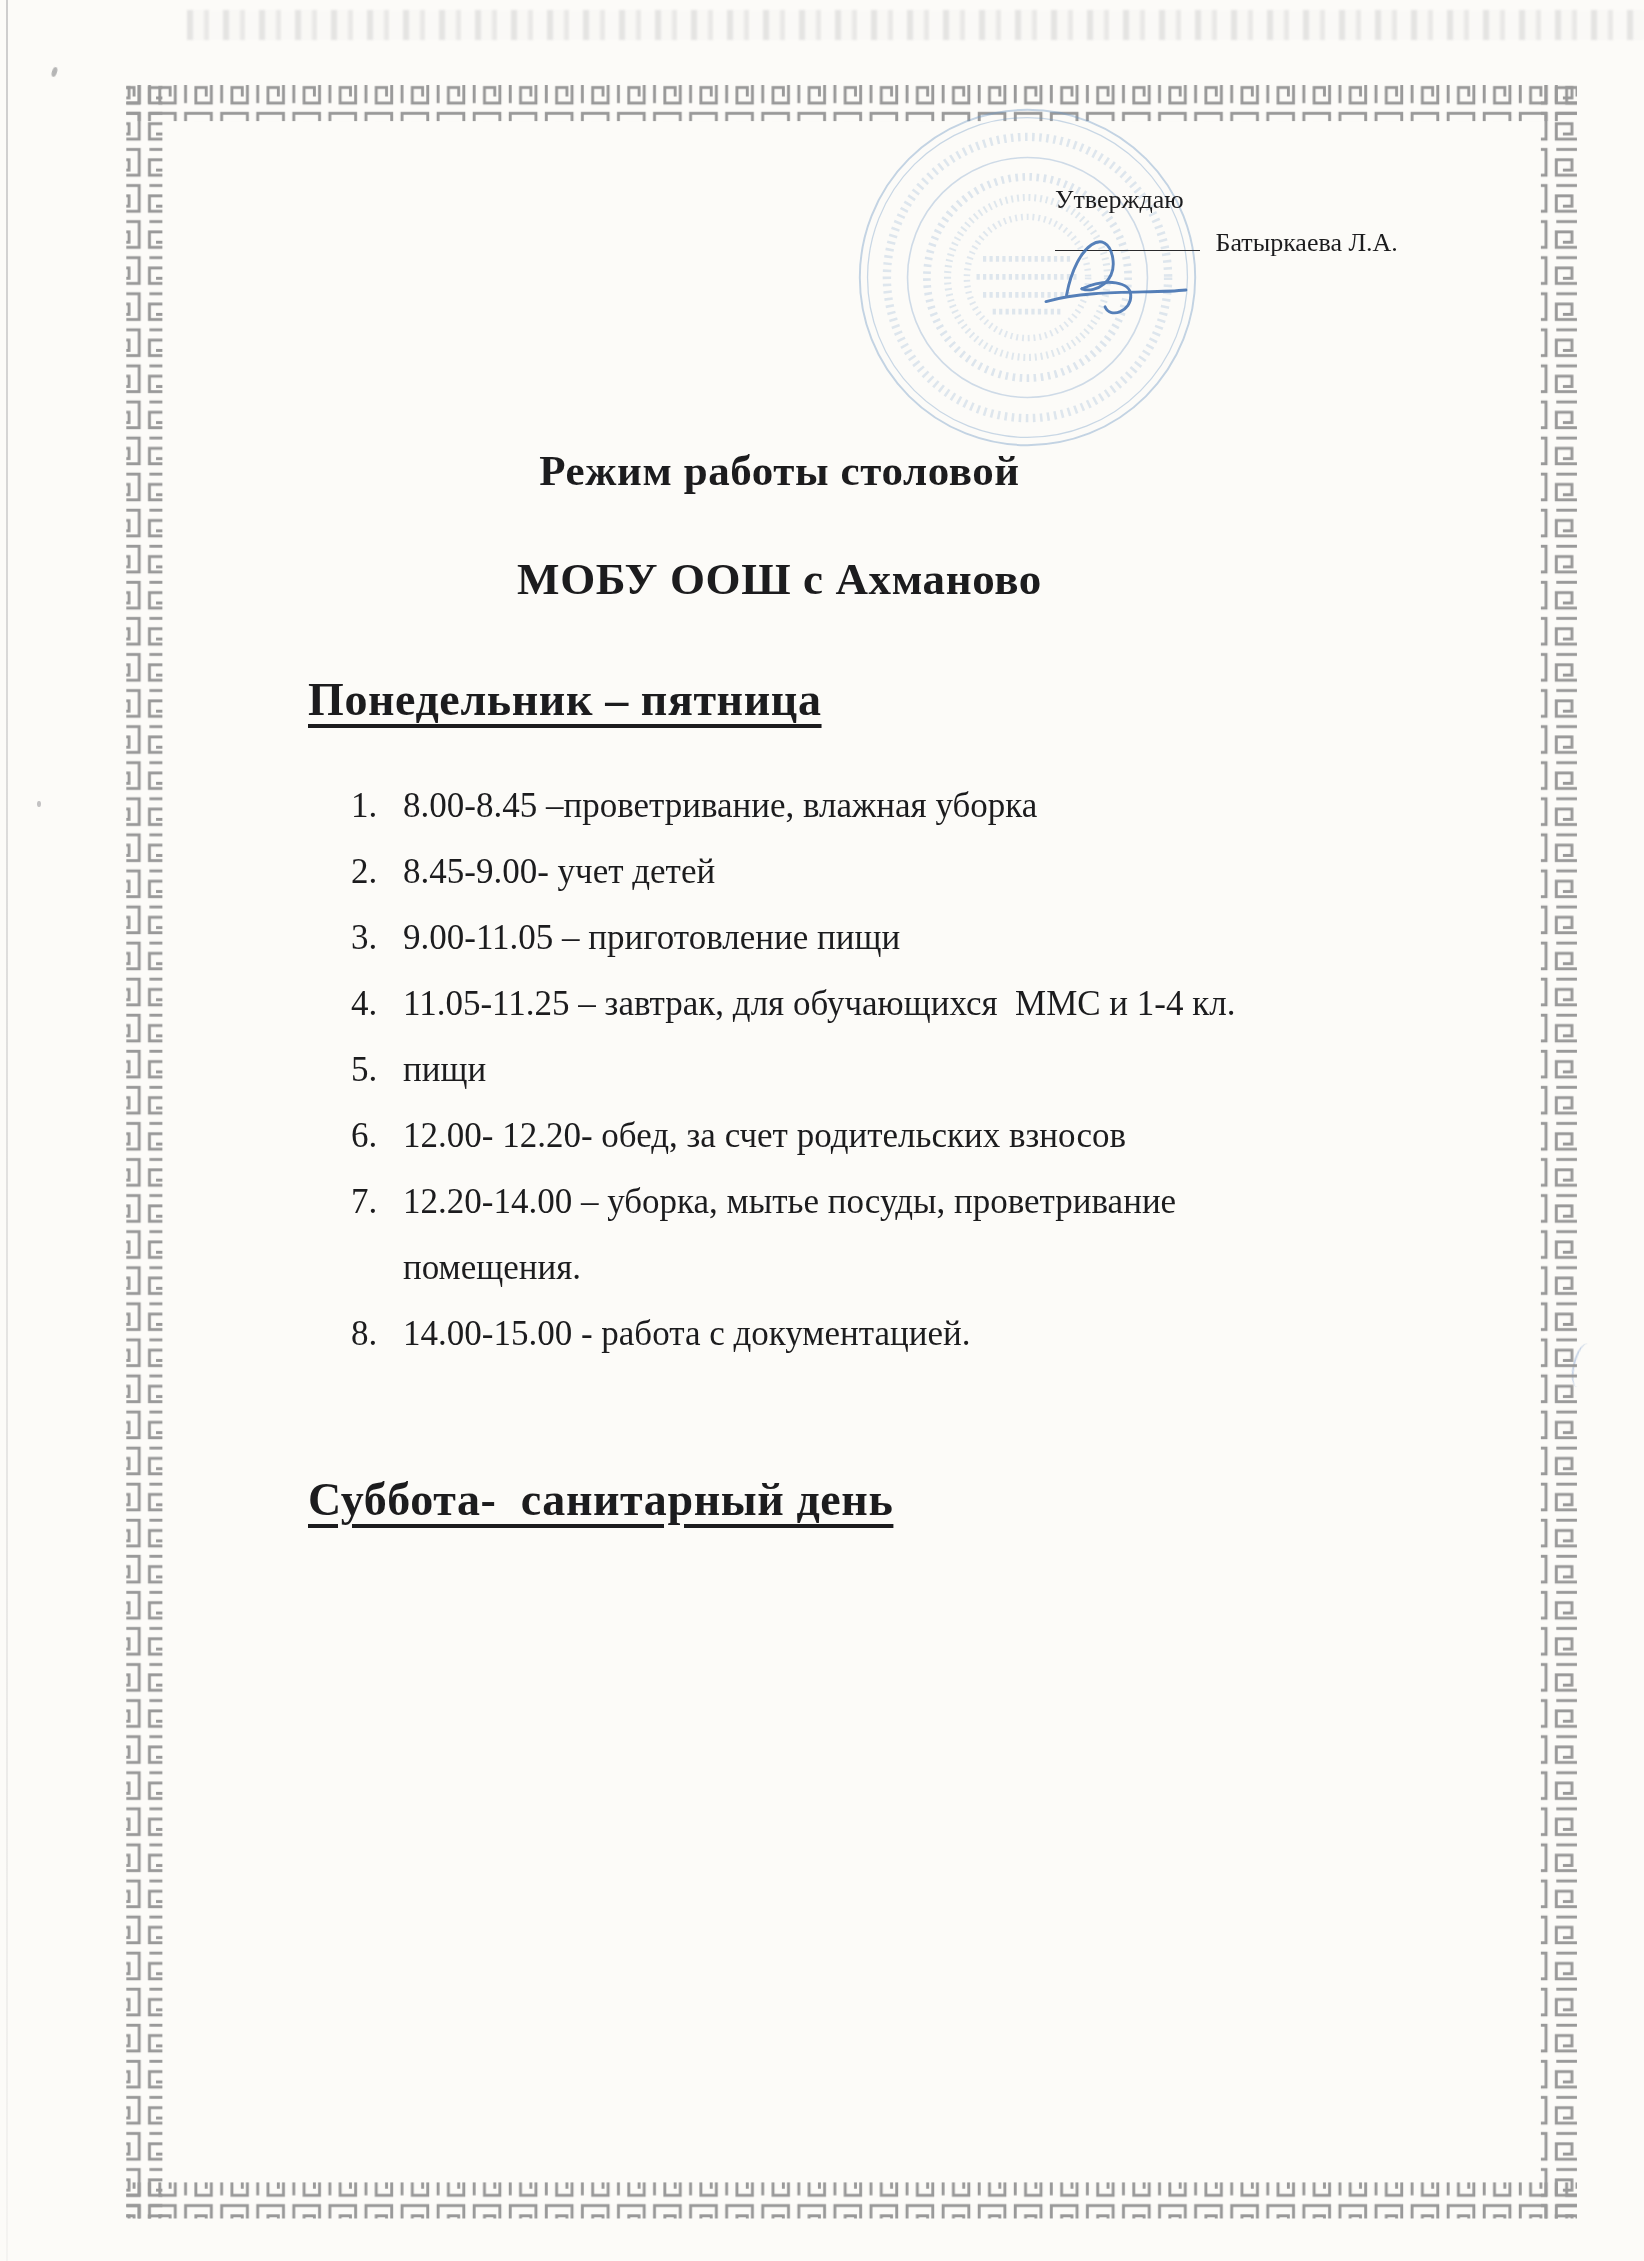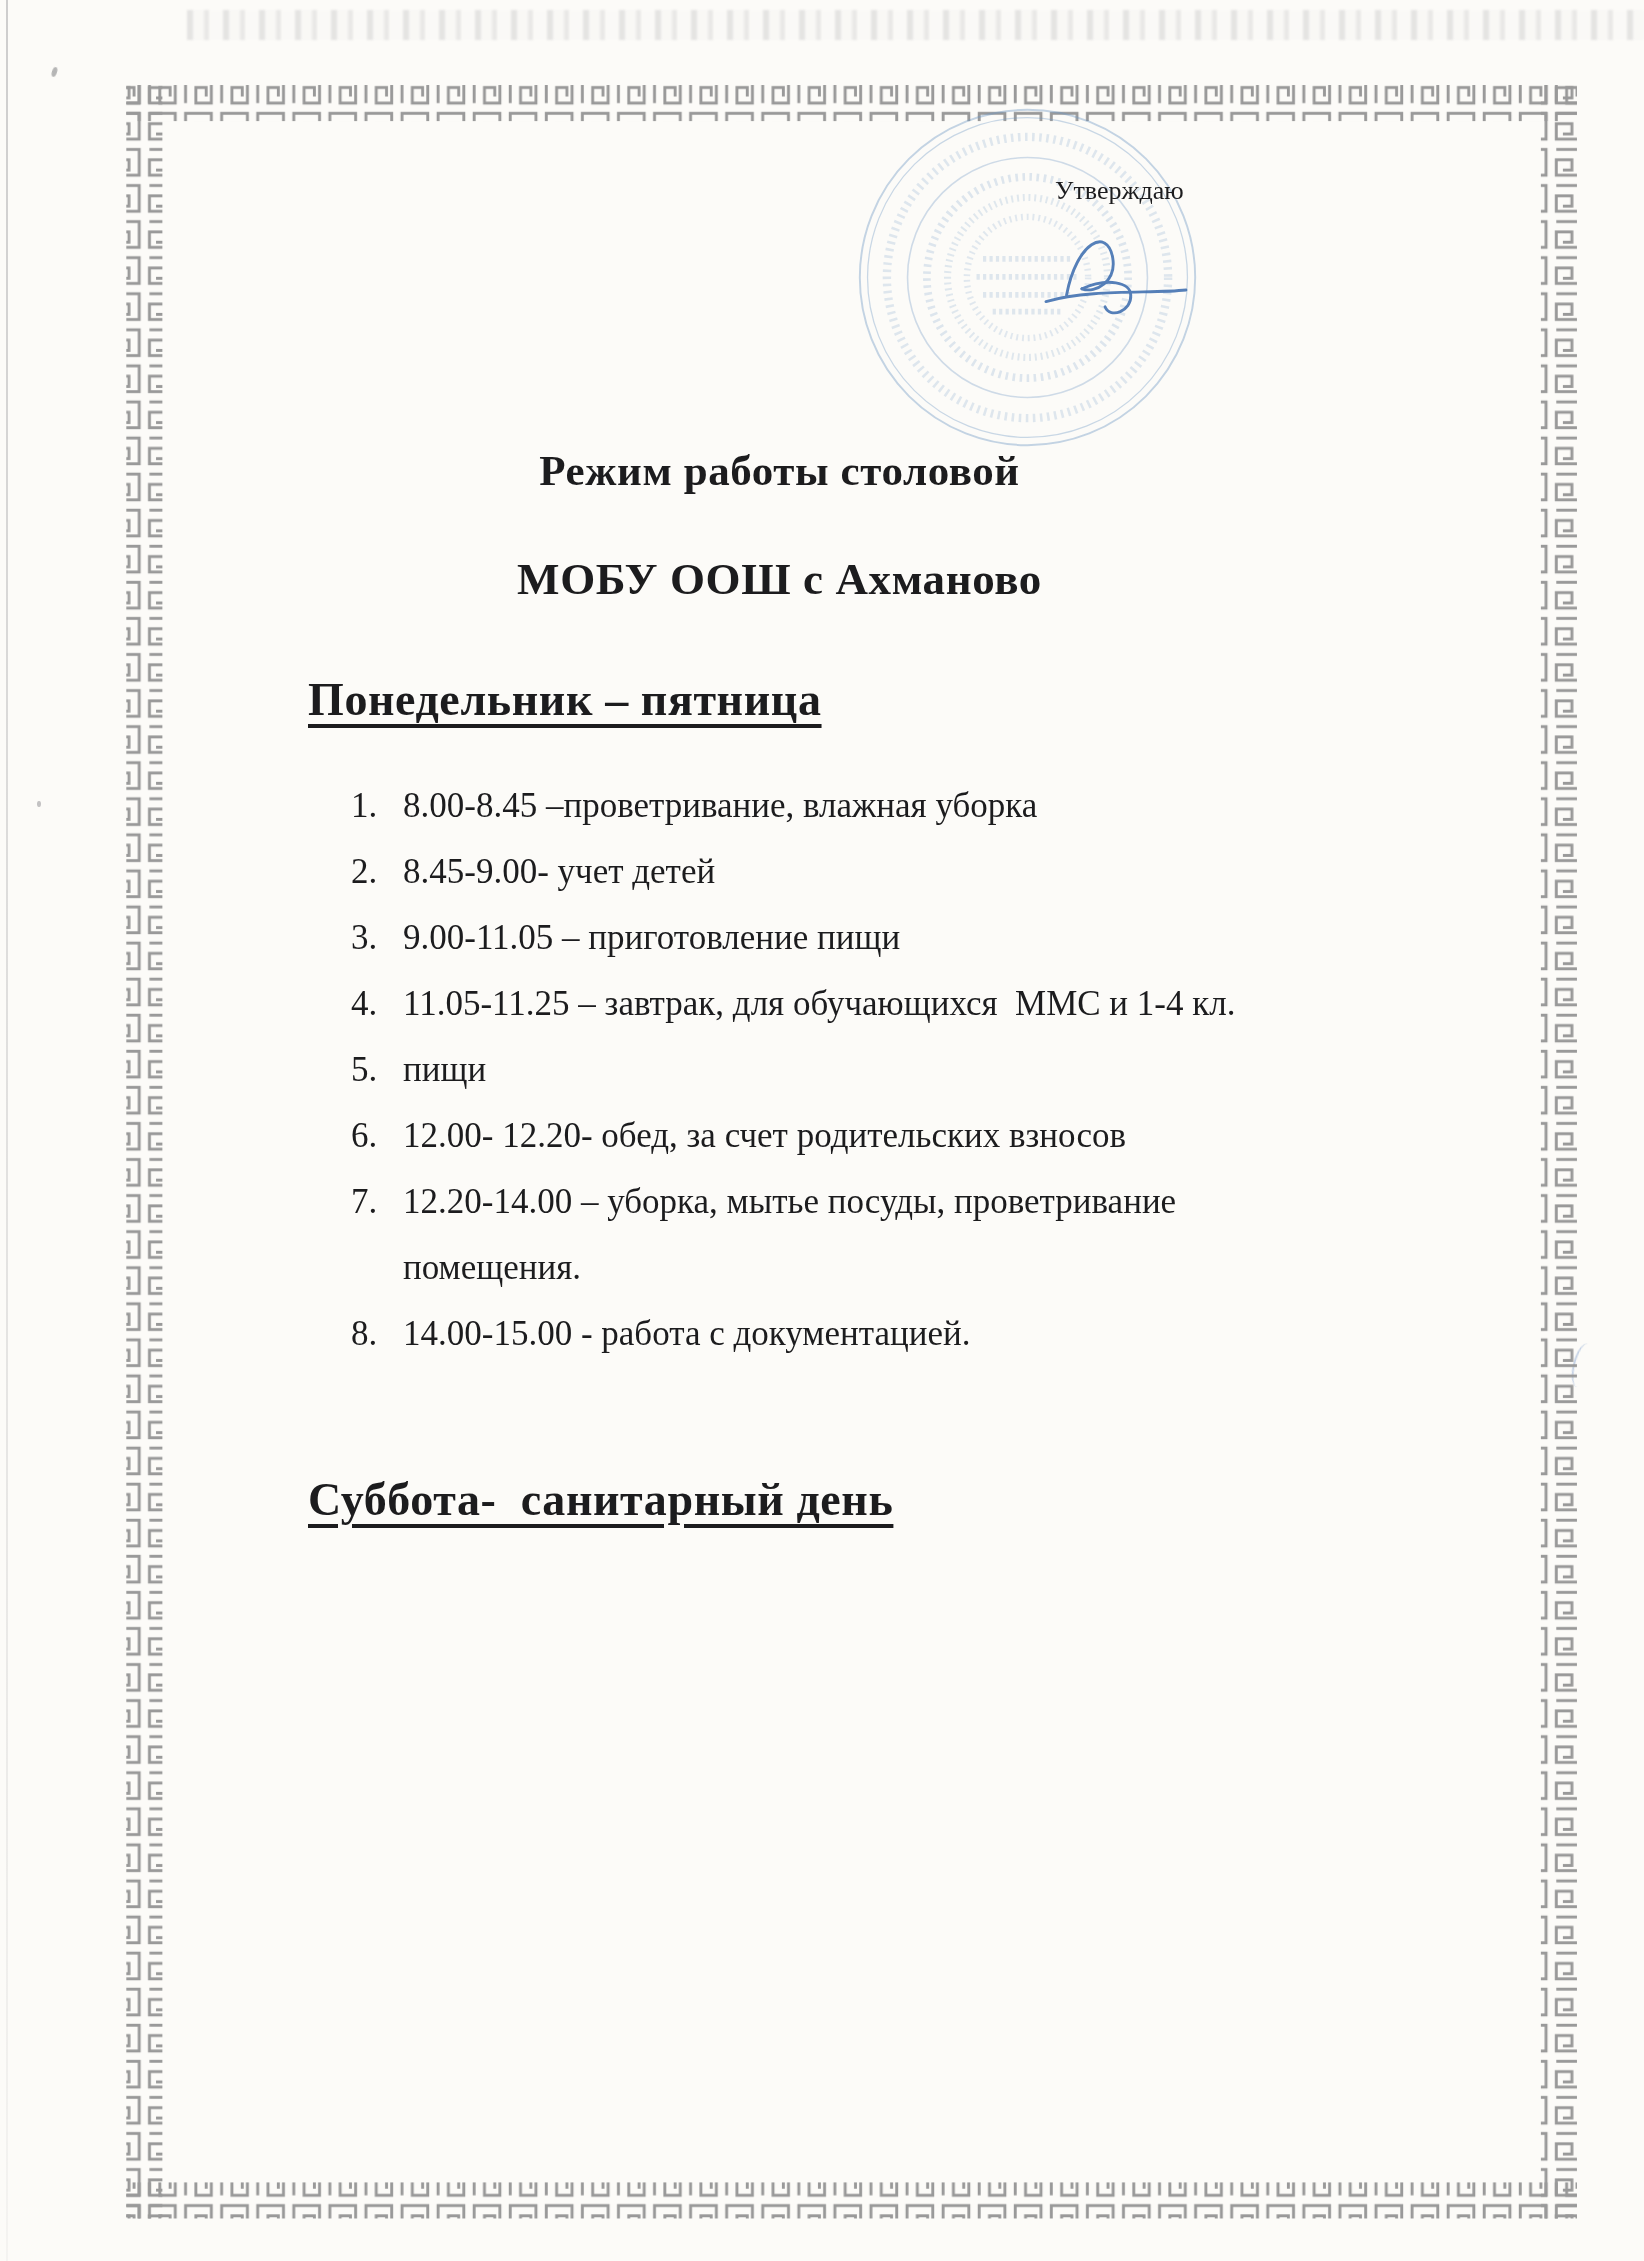--- a/index.html
+++ b/index.html
@@ -72,21 +72,21 @@
     left: 854px; top: 104px;
     width: 347px; height: 347px;
     opacity: .8;
     filter: blur(0.6px);
     z-index: 1;
   }
 
   
   .approval {
     position: absolute;
-    left: 1055px; top: 169px;
+    left: 1055px; top: 178px;
     font-size: 26px;
     line-height: 43px;
     z-index: 2;
   }
   .approval .row { display: block; }
   .sig-row { display: flex; align-items: flex-end; }
   .sig-line {
     display: inline-block;
     width: 145px;
     height: 26px;
@@ -175,20 +175,24 @@
       <circle cx="269" cy="269" r="186" stroke-width="2.5" opacity="0.4"></circle>
       <circle cx="269" cy="269" r="156" stroke-width="12" opacity="0.27" stroke-dasharray="4 7"></circle>
       <circle cx="269" cy="269" r="124" stroke-width="11" opacity="0.25" stroke-dasharray="3 6"></circle>
       <circle cx="269" cy="269" r="94" stroke-width="10" opacity="0.24" stroke-dasharray="3 6"></circle>
       <path d="M200 240 H 340 M190 268 H 350 M200 296 H 338 M215 322 H 325" stroke-width="9" opacity="0.26" stroke-dasharray="5 5"></path>
     </g>
   </svg>
 
   <div class="approval">
     <span class="row">Утверждаю</span>
+    <span class="row sig-row">
+      <span class="sig-line"></span>
+      <span>Батыркаева Л.А.</span>
+    </span>
   </div>
 
   <svg class="signature-svg" width="206" height="122" viewBox="0 0 320 190">
     <g fill="none" stroke="#3f6fb0" stroke-width="4.5" stroke-linecap="round" opacity="0.88">
       <path d="M58 128 C 74 44, 122 22, 130 70 C 136 106, 104 126, 82 118"></path>
       <path d="M82 118 C 122 100, 158 108, 158 128 C 160 152, 126 166, 118 146"></path>
       <path d="M26 138 C 96 118, 190 126, 244 120"></path>
     </g>
   </svg>
 

